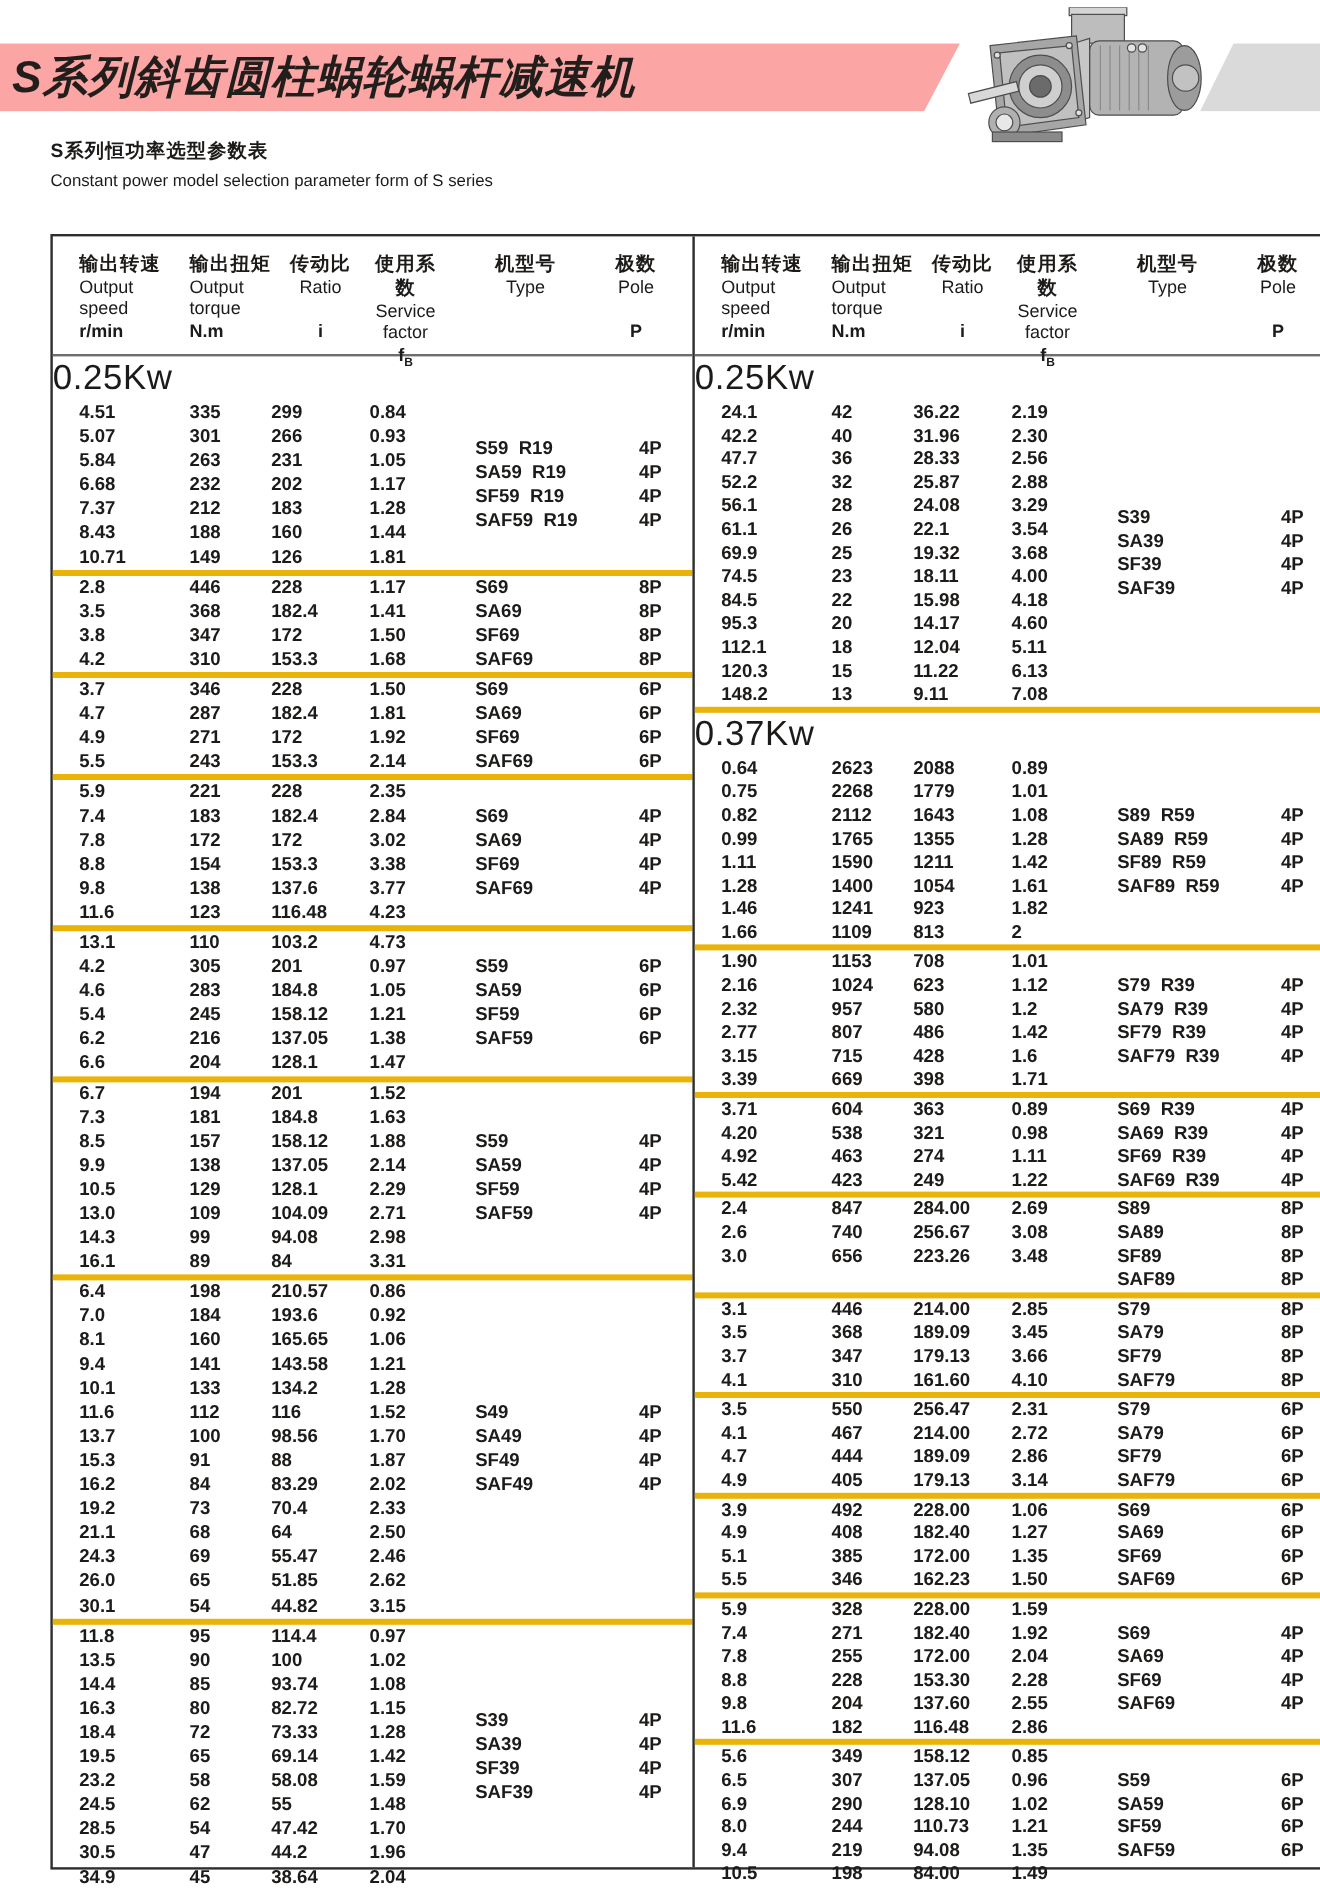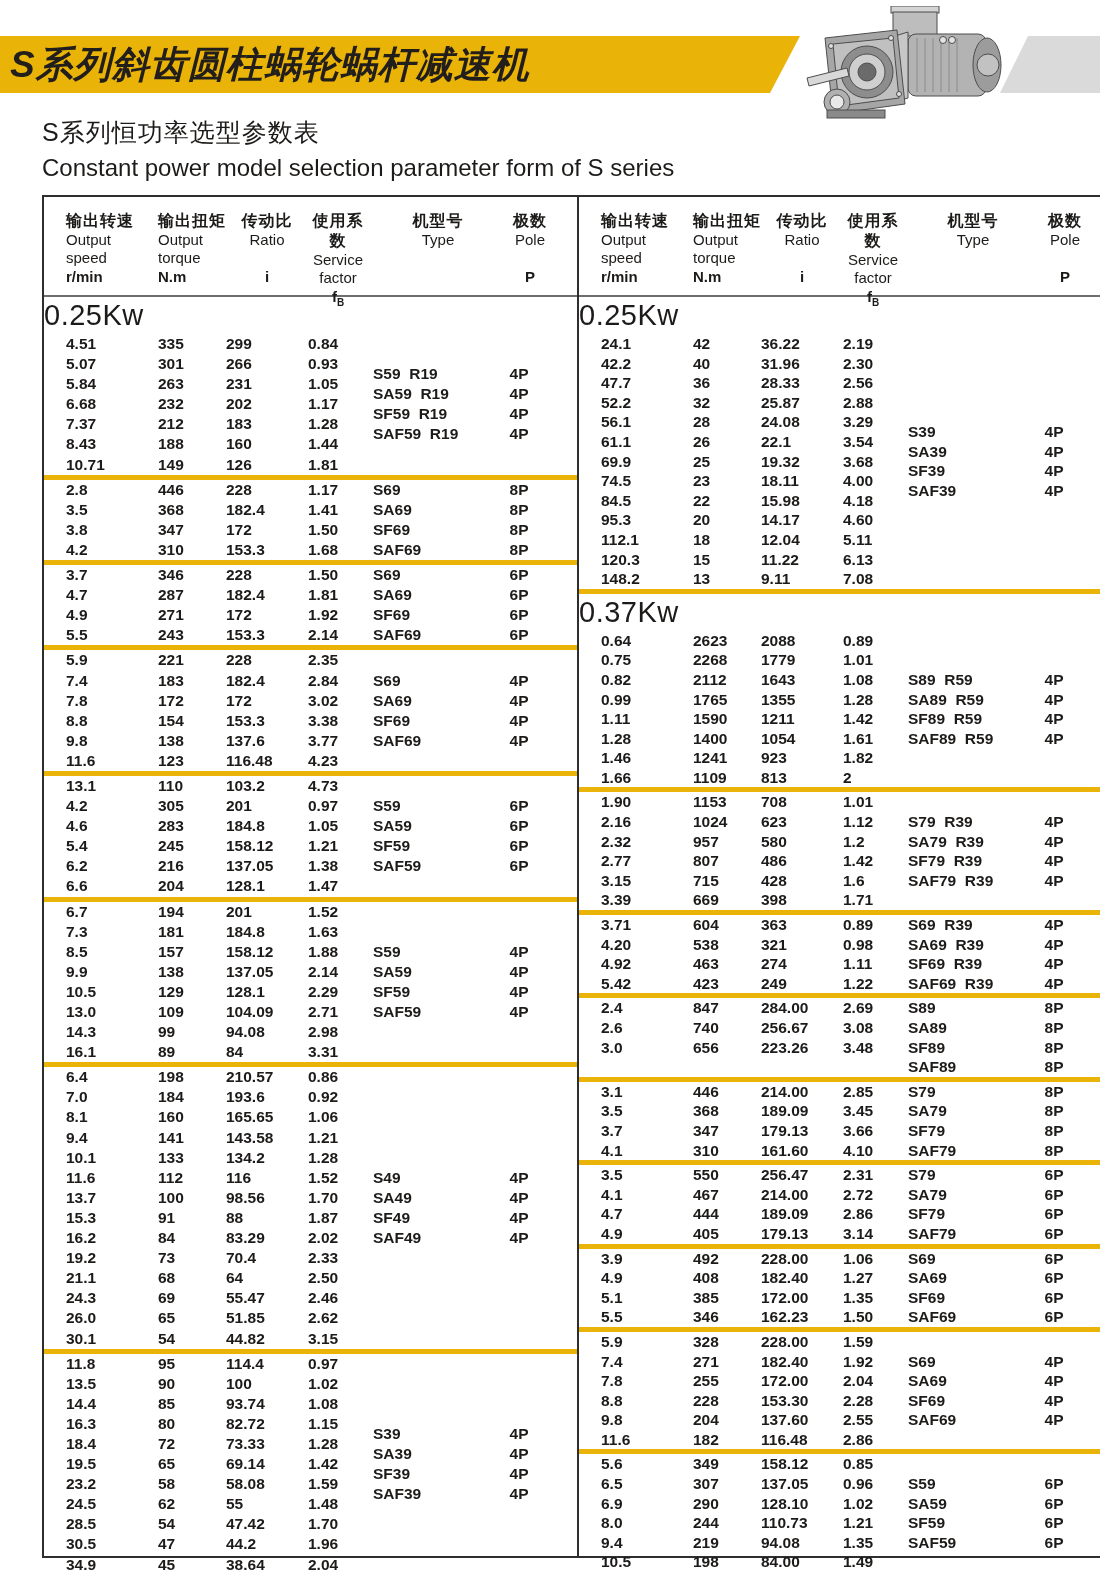--- a/index.html
+++ b/index.html
@@ -1,31 +1,31 @@
 <!DOCTYPE html>
 <html><head>
 <meta charset="utf-8">
 <style>
   html,body{margin:0;padding:0;background:#ffffff;}
   .page{position:relative;width:1100px;height:1583px;background:#fff;overflow:hidden;
         font-family:"Liberation Sans",sans-serif;color:#1d1b19;}
 
   
-  .banner-band{position:absolute;left:0;top:36px;width:800px;height:57px;background:#eab308;
+  .banner-band{position:absolute;left:0;top:36px;width:800px;height:57px;background:#fca5a5;
                clip-path:polygon(0 0,100% 0,calc(100% - 30px) 100%,0 100%);}
   .banner-title{margin:0;padding-left:10px;font-size:37px;font-weight:bold;font-style:italic;
                 line-height:57px;letter-spacing:1px;color:#221e1b;white-space:nowrap;}
   .banner-right-shape{position:absolute;left:1000px;top:36px;width:100px;height:57px;background:#dadada;
                clip-path:polygon(28px 0,100% 0,100% 100%,0 100%);}
   .gearmotor{position:absolute;left:795px;top:6px;width:220px;height:120px;}
 
   
   .titles{position:absolute;left:42px;top:116px;}
-  .page-title{margin:0;font-size:25px;font-weight:normal;letter-spacing:1px;}
-  .page-subtitle{margin-top:5px;font-size:24px;}
+  .page-title{margin:0;font-size:16px;font-weight:bold;letter-spacing:1px;}
+  .page-subtitle{margin-top:5px;font-size:14px;}
 
   
   .big-table{position:absolute;left:42px;top:195px;width:1072px;height:1363px;
              border:2px solid #2e2e2e;display:flex;align-items:stretch;box-sizing:border-box;}
   .half{flex:1 1 50%;min-width:0;--rh:19.6px;}
   .half.left{--rh:20.1px;}
   .half.right{border-left:2px solid #2e2e2e;}
 
   
   .thead{display:grid;grid-template-columns:92px 68px 82px 60px 140px 44px;
@@ -36,21 +36,21 @@
   .th .unit{display:block;height:20px;line-height:20px;font-weight:bold;}
   .th.c{text-align:center;}
   .th sub{font-size:10px;}
 
   
   .sec-title{font-size:29px;line-height:37px;height:37px;letter-spacing:0.5px;}
   .sep-top{border-top:5px solid #eab308;}
   .block{display:flex;align-items:stretch;font-weight:bold;}
   .dgrid{display:grid;grid-template-columns:92px 68px 82px 60px;padding-left:22px;align-content:start;}
   .dgrid span{height:var(--rh);line-height:var(--rh);font-size:15.5px;white-space:pre;}
-  .tgrid{display:grid;grid-template-columns:124px 44px;margin-left:5px;align-content:center;}
+  .tgrid{display:grid;grid-template-columns:124px 44px;margin-left:28px;align-content:center;}
   .tgrid.top{align-content:start;}
   .tgrid span{height:var(--rh);line-height:var(--rh);font-size:15.5px;white-space:pre;}
   .tgrid .pole{text-align:center;}
 </style>
 </head>
 <body>
 
 <div class="page">
 
   <div class="banner-band">

